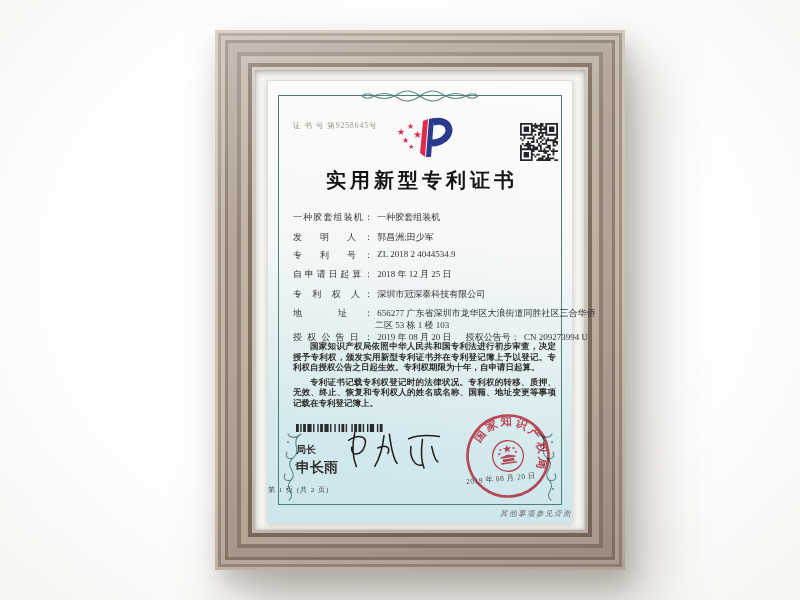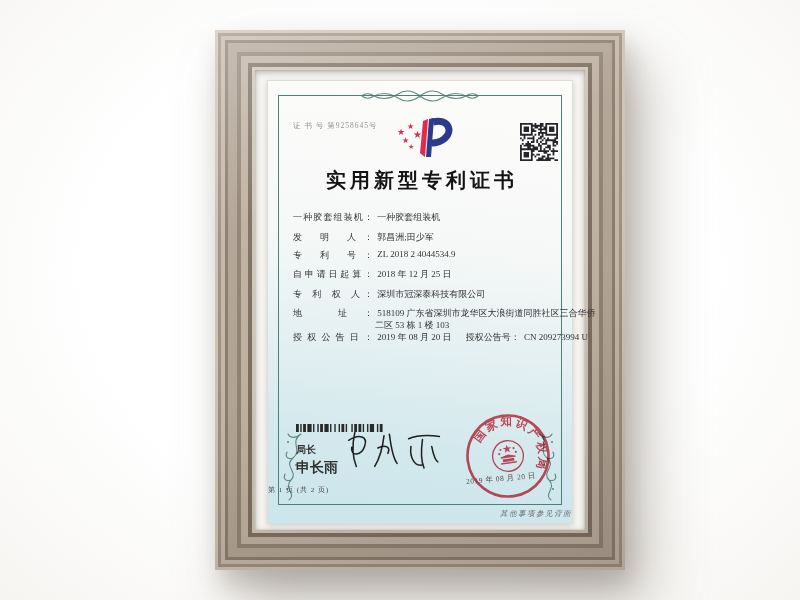--- a/index.html
+++ b/index.html
@@ -159,31 +159,35 @@
           <div class="row r3">
             <span class="flabel">自申请日起算：</span>
             <span class="fvalue">2018 年 12 月 25 日</span>
           </div>
           <div class="row r4">
             <span class="flabel">专 利 权 人：</span>
             <span class="fvalue">深圳市冠深泰科技有限公司</span>
           </div>
           <div class="row r5">
             <span class="flabel">地 址：</span>
-            <span class="fvalue">518109 广东省深圳市龙华区大浪街道同胜社区三合华侨</span>
+            <span class="fvalue">656277 广东省深圳市龙华区大浪街道同胜社区三合华侨</span>
           </div>
           <div class="row addr2">二区 53 栋 1 楼 103</div>
           <div class="row grant">
             <span class="flabel">授权公告日：</span>
             <span class="fvalue">2019 年 08 月 20 日</span>
             <span class="flabel g2">授权公告号：</span>
             <span class="fvalue">CN 209273994 U</span>
           </div>
         </div>
 
+        <div class="paras">
+          <p>国家知识产权局依照中华人民共和国专利法进行初步审查，决定授予专利权，颁发实用新型专利证书并在专利登记簿上予以登记。专利权自授权公告之日起生效。专利权期限为十年，自申请日起算。</p>
+          <p>专利证书记载专利权登记时的法律状况。专利权的转移、质押、无效、终止、恢复和专利权人的姓名或名称、国籍、地址变更等事项记载在专利登记簿上。</p>
+        </div>
 
         <svg class="barcode" viewBox="0 0 88 8" preserveAspectRatio="none">
           <path class="bar-path" d="M0.00 0h2.84v8h-2.84zM4.26 0h1.42v8h-1.42zM7.10 0h2.84v8h-2.84zM11.35 0h4.26v8h-4.26zM17.03 0h1.42v8h-1.42zM21.29 0h1.42v8h-1.42zM24.13 0h2.84v8h-2.84zM28.39 0h4.26v8h-4.26zM34.06 0h1.42v8h-1.42zM38.32 0h1.42v8h-1.42zM42.58 0h1.42v8h-1.42zM45.42 0h2.84v8h-2.84zM49.68 0h1.42v8h-1.42zM55.35 0h1.42v8h-1.42zM58.19 0h2.84v8h-2.84zM62.45 0h2.84v8h-2.84zM66.71 0h1.42v8h-1.42zM70.97 0h1.42v8h-1.42zM73.81 0h4.26v8h-4.26zM80.90 0h1.42v8h-1.42zM83.74 0h2.84v8h-2.84z"></path>
         </svg>
 
         <div class="signer-title">局长</div>
         <div class="signer-name">申长雨</div>
 
         <svg class="signature" viewBox="0 0 130 56">
           <path d="M14,8 C10,26 12,42 16,52 M6,18 C20,9 31,13 27,25 C23,38 8,40 10,27"></path>

